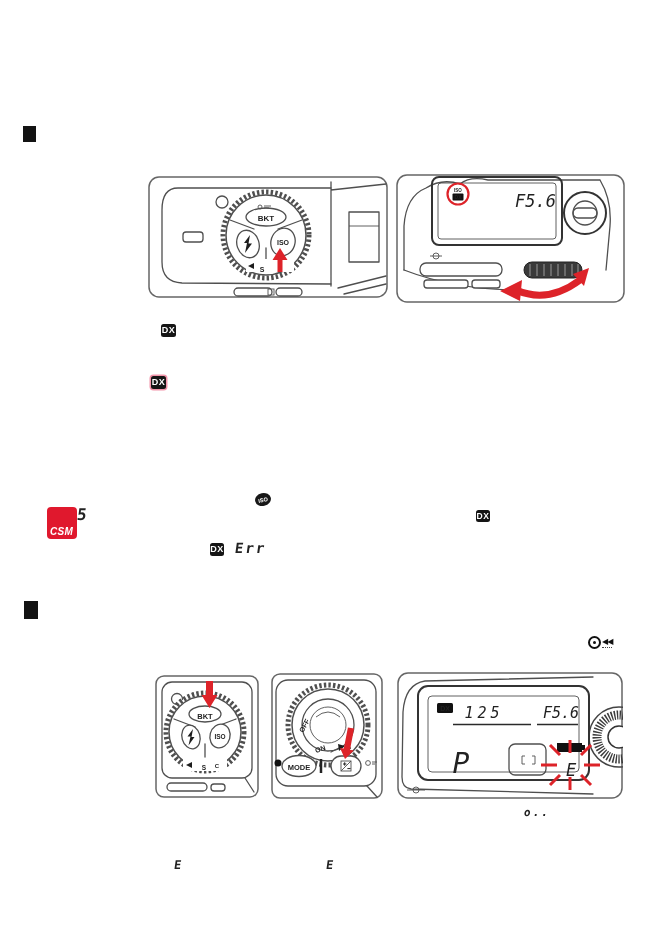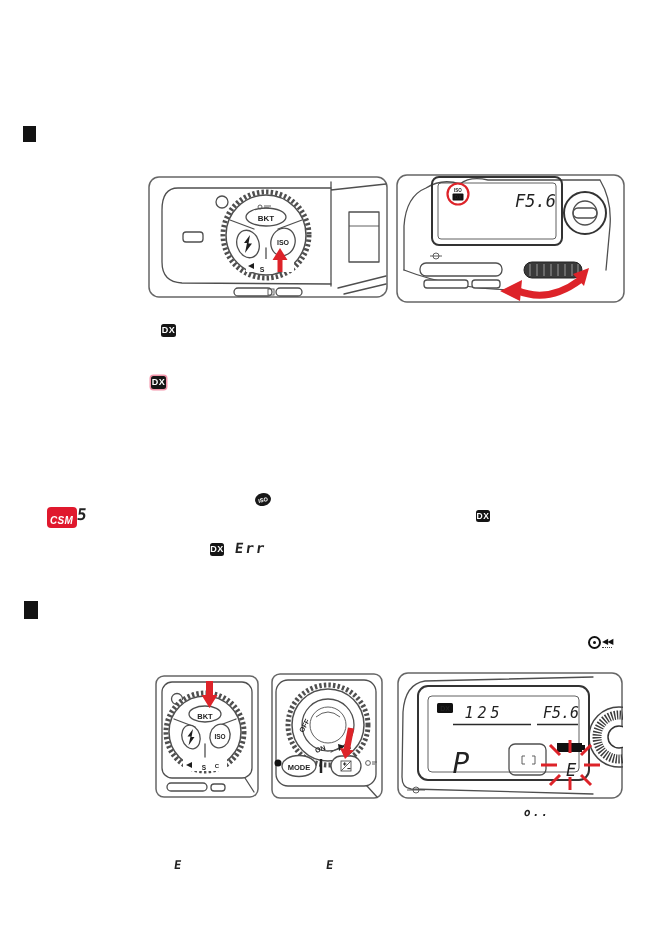--- a/index.html
+++ b/index.html
@@ -12,21 +12,21 @@
   .sqmark{background:#131313;}
   
   .dx-icon{display:inline-flex;align-items:center;justify-content:center;
     background:#151515;color:#fff;font-family:"Liberation Sans",sans-serif;
     font-weight:bold;font-size:9px;letter-spacing:.5px;border-radius:2.5px;
     width:15px;height:13px;line-height:13px;}
   .dx-red{box-shadow:0 0 0 1.5px rgba(232,60,100,.55);}
   
   .csm-badge{display:inline-block;background:var(--badge_red);color:#fff;
     font-weight:bold;font-style:italic;font-size:10px;letter-spacing:.3px;
-    padding:8px 4px 2px 3px;border-radius:4px;}
+    padding:19px 4px 2px 3px;border-radius:4px;}
   
   .iso-oval{display:inline-flex;align-items:center;justify-content:center;
     width:16px;height:13px;background:#181818;border-radius:50%;
     color:#fff;font-size:5.5px;font-weight:bold;transform:rotate(-12deg);}
   
   .digital{display:inline-block;font-family:"DejaVu Sans Mono",monospace;
     transform:skewX(-8deg);color:var(--lcd);font-weight:bold;}
   
   .dialrot{display:inline-flex;align-items:center;gap:1px;}
   .dialrot .ring{width:9px;height:9px;border:2px solid #111;border-radius:50%;

